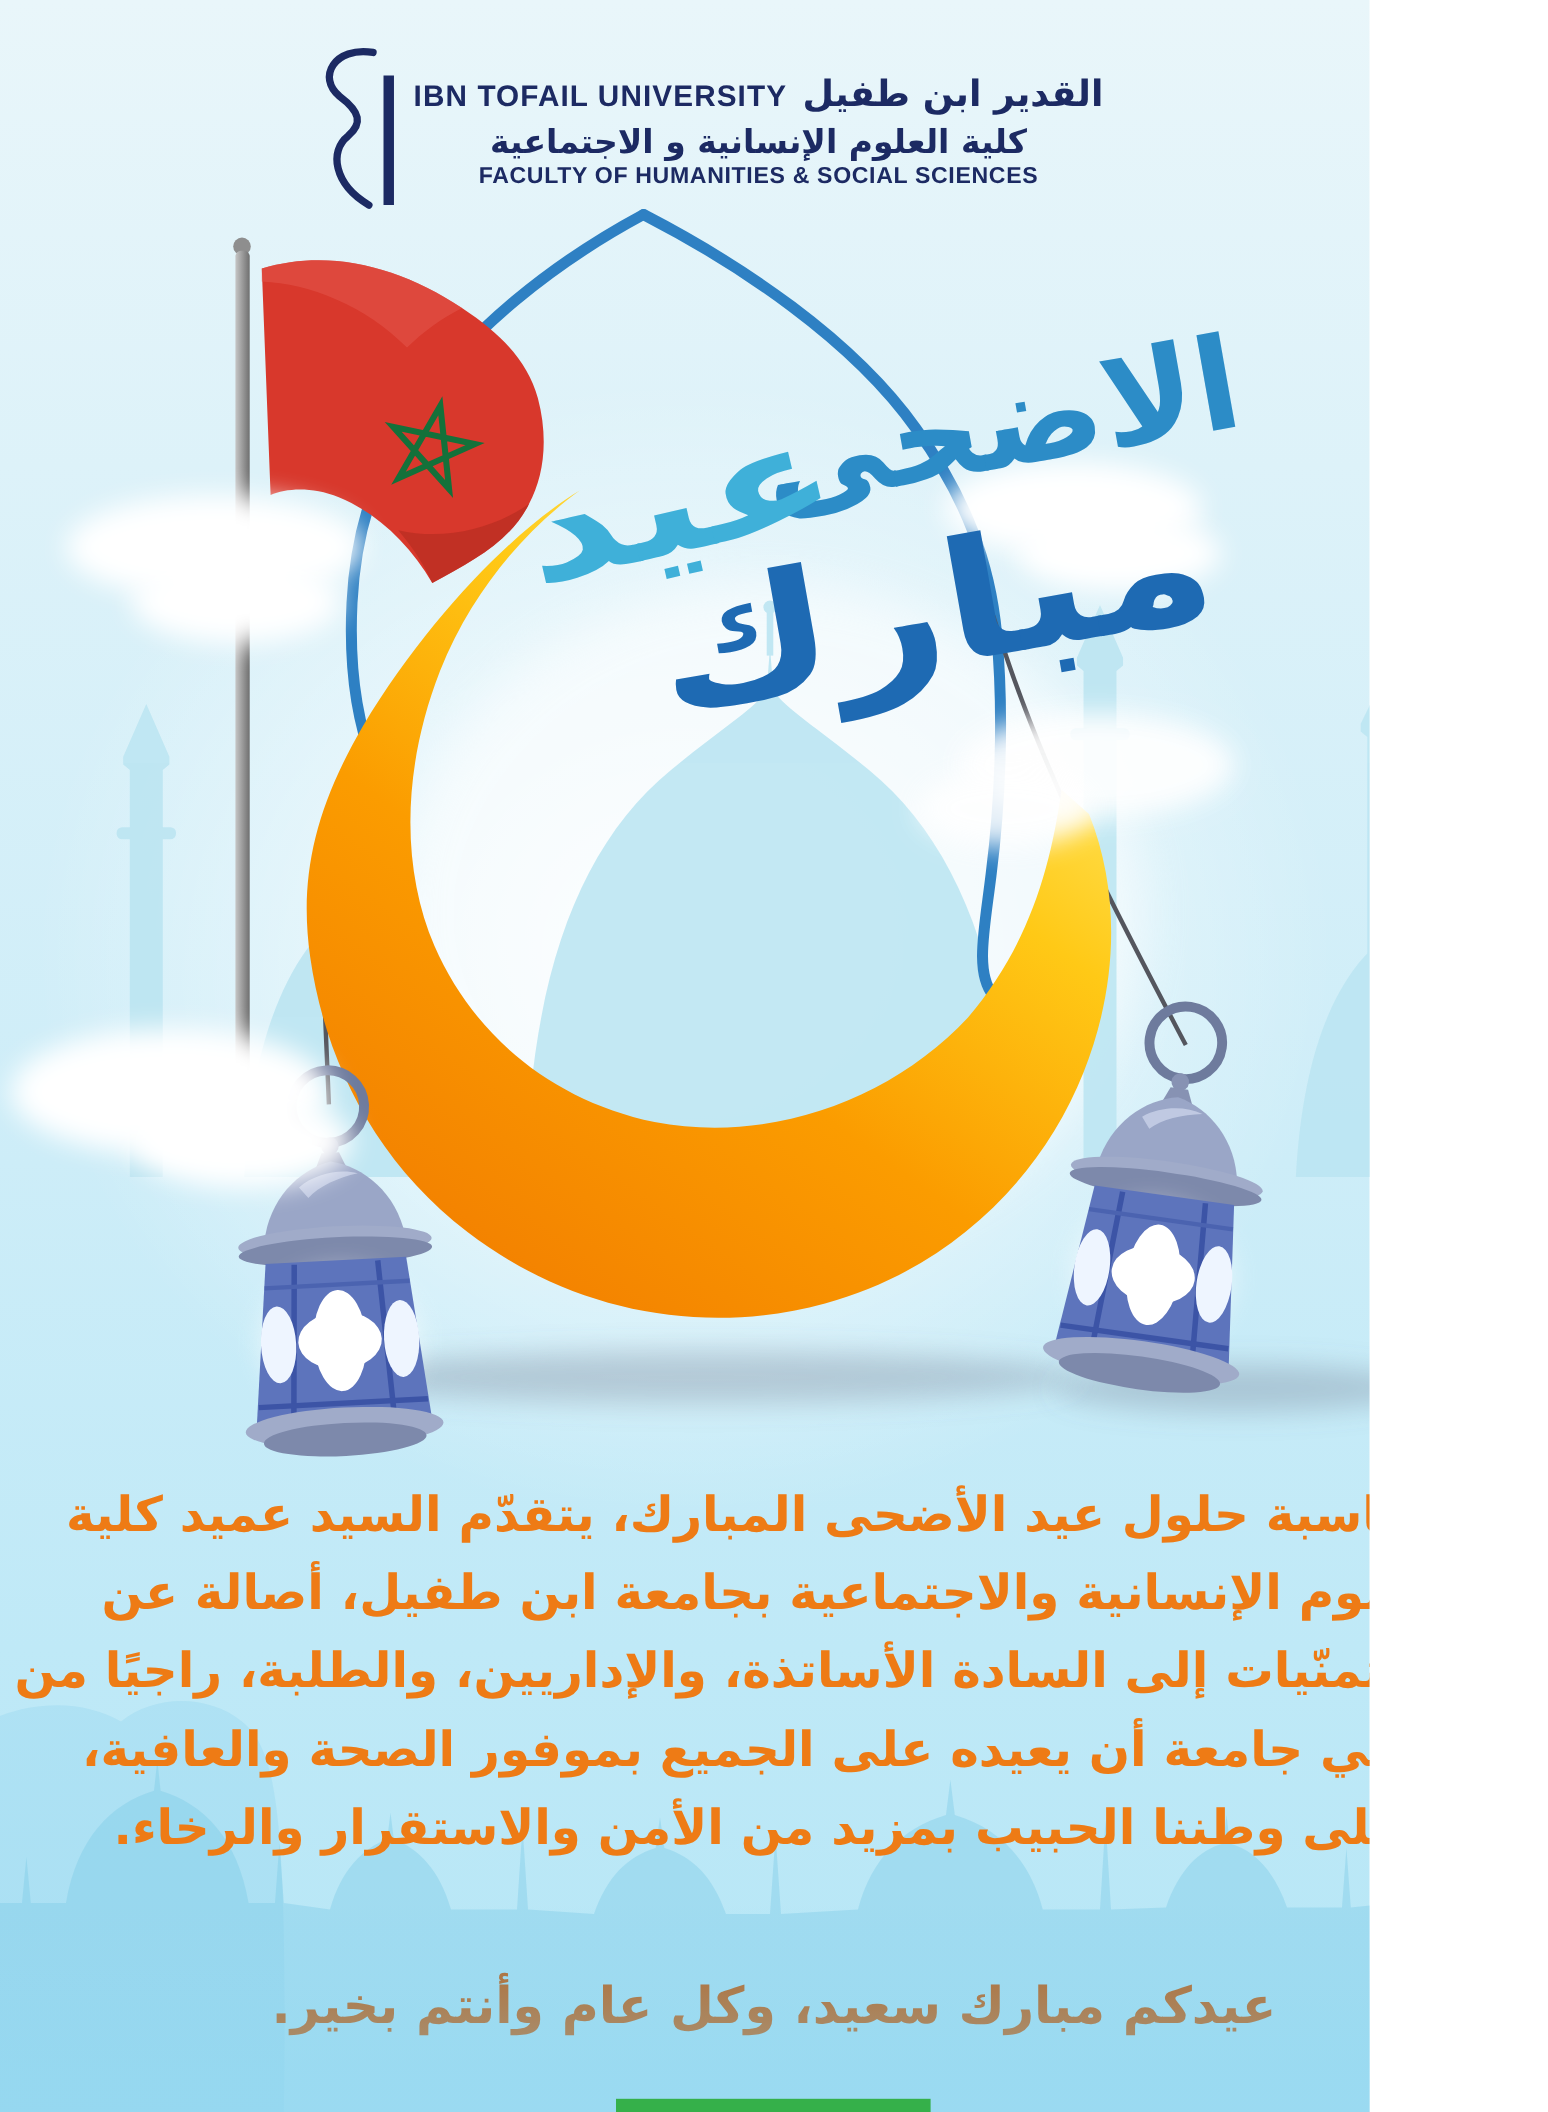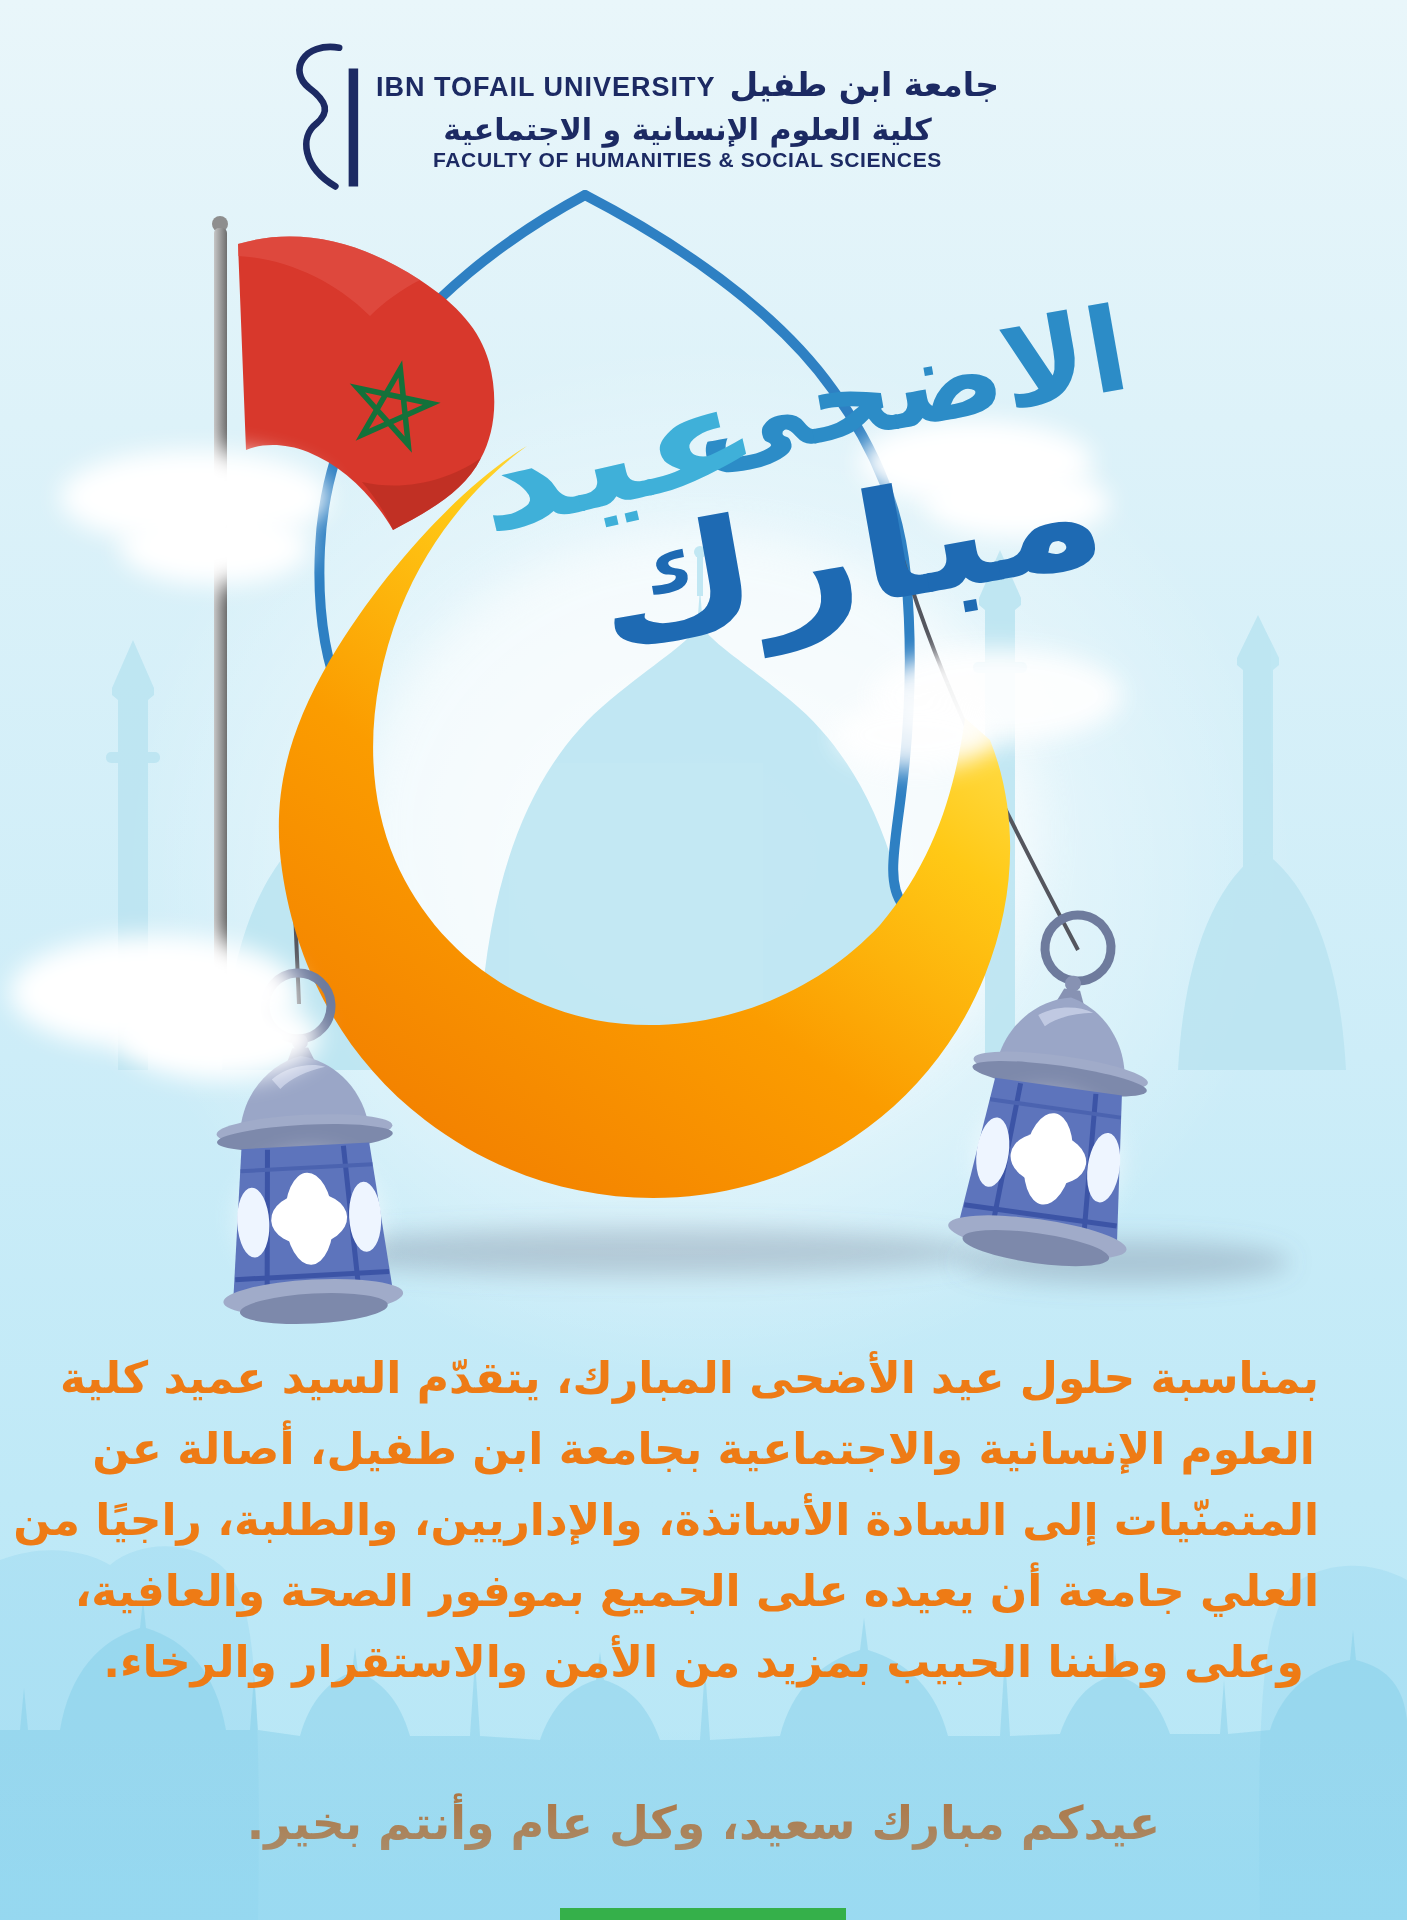--- a/index.html
+++ b/index.html
@@ -1,17 +1,17 @@
 <!DOCTYPE html>
 <html><head>
 <meta charset="utf-8">
 <style>
   html,body{margin:0;padding:0;}
   body{width:1407px;height:1920px;font-family:"DejaVu Sans",sans-serif;}
-  #poster{position:relative;width:1407px;height:1920px;overflow:hidden;
+  #poster{position:relative;width:1245px;height:1920px;overflow:hidden;
     background:
       radial-gradient(ellipse 820px 720px at 50% 45%, rgba(255,255,255,.92), rgba(255,255,255,0) 72%),
       linear-gradient(180deg,#e9f6fa 0%,#ddf2f9 22%,#cdedf8 55%,#bfe9f7 78%,#b5e6f6 100%);}
   .abs{position:absolute;}
   svg{display:block;}
   
   #header{position:absolute;left:280px;top:42px;width:620px;display:flex;align-items:center;}
   #logo{width:86px;height:152px;flex:0 0 auto;margin-right:10px;}
   #header-text{text-align:center;color:#1c2a63;}
   #uni-row{display:flex;align-items:baseline;justify-content:center;gap:14px;white-space:nowrap;}
@@ -169,21 +169,21 @@
   <div id="header">
     <svg id="logo" viewBox="0 0 90 160">
       <g fill="none" stroke="#1c2a63" stroke-width="7" stroke-linecap="round">
         <path d="M 62,6 C 25,0 8,30 30,48 C 50,63 52,74 38,86 C 20,100 24,132 58,152"></path>
       </g>
       <path d="M 72,28 L 82,28 L 82,152 L 72,152 Z" fill="#1c2a63"></path>
     </svg>
     <div id="header-text">
       <div id="uni-row">
         <span id="uni-en">IBN TOFAIL UNIVERSITY</span>
-        <span id="uni-ar">جامعة ابن طفيل</span>
+        <span id="uni-ar">القدير ابن طفيل</span>
       </div>
       <div id="fac-ar">كلية العلوم الإنسانية و الاجتماعية</div>
       <div id="fac-en">FACULTY OF HUMANITIES &amp; SOCIAL SCIENCES</div>
     </div>
   </div>
 
   <div class="callig" id="cal-adha">الاضحى</div>
   <div class="callig" id="cal-eid">عيد</div>
   <div class="callig" id="cal-mubarak">مبارك</div>
 

